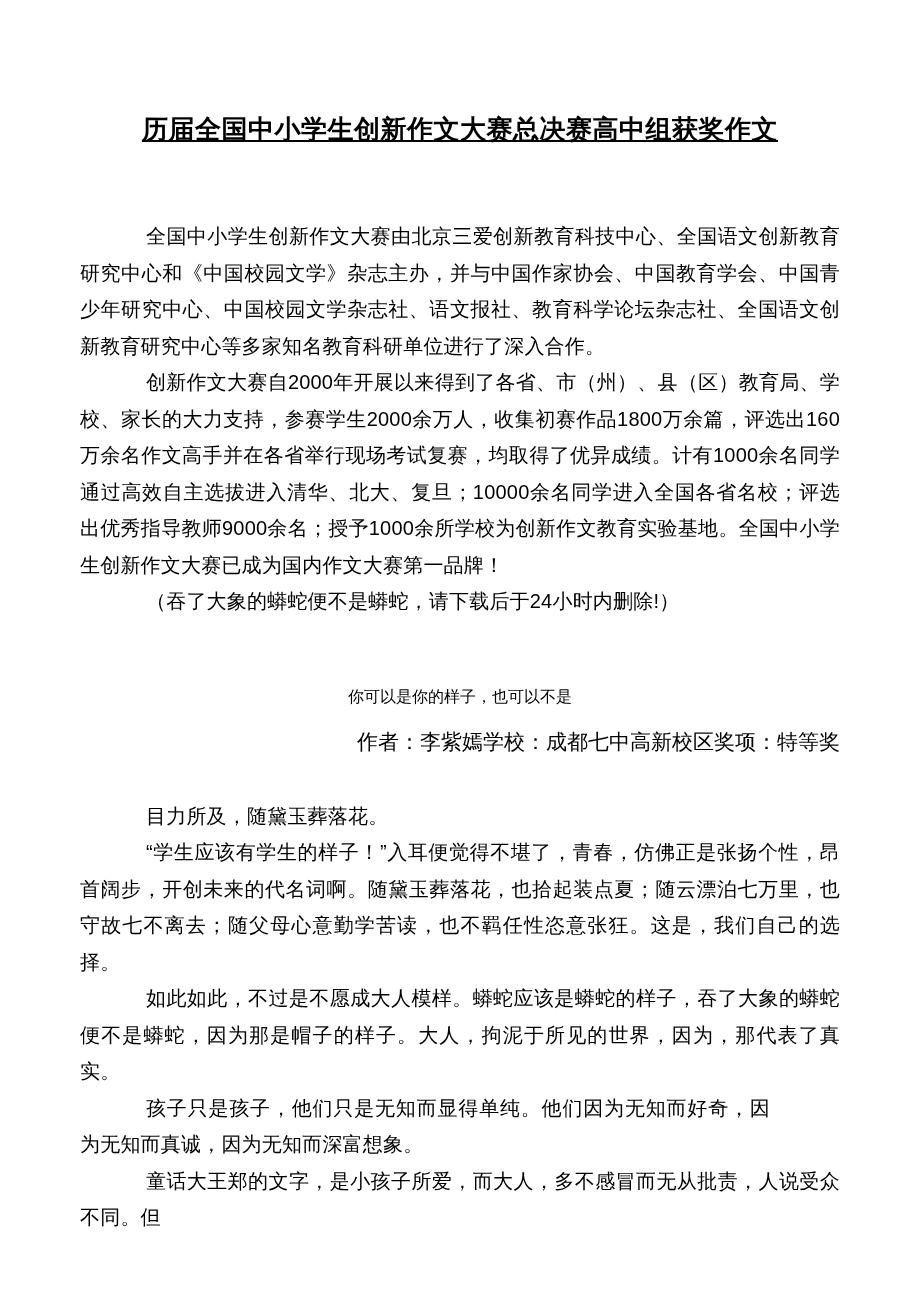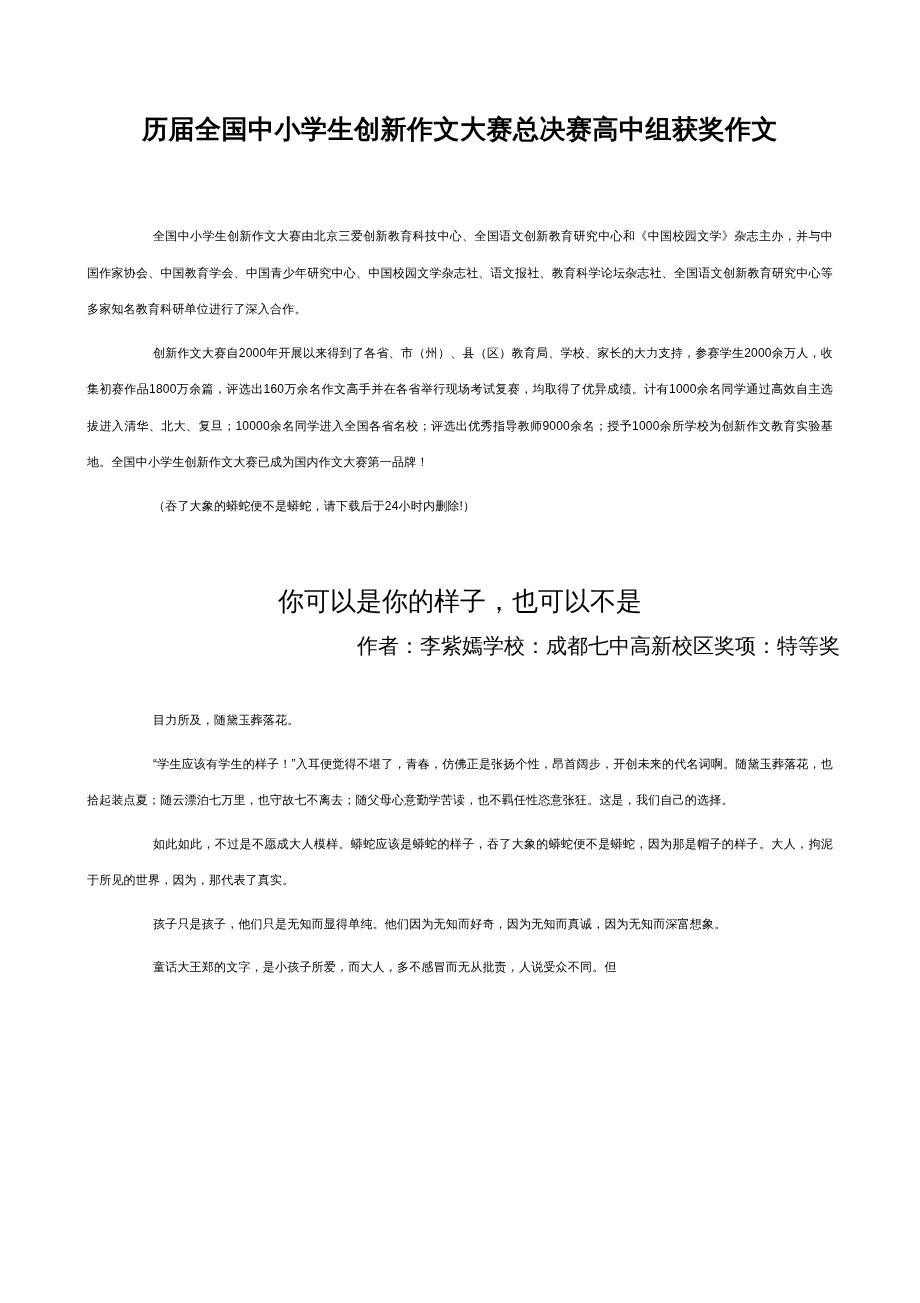--- a/index.html
+++ b/index.html
@@ -21,35 +21,36 @@
     padding: 0 80px;
     background: #ffffff;
   }
   .doc-title {
     margin-top: 112px;
     font-size: 26px;
     line-height: 34px;
     font-weight: bold;
     text-align: center;
     letter-spacing: 0.5px;
+    text-decoration: underline;
   }
   .body-text p {
-    margin: 7px;
-    font-size: 12px;
+    margin: 0;
+    font-size: 20px;
     line-height: 36.5px;
     text-align: justify;
     text-indent: 66px;
     letter-spacing: 0.2px;
   }
   .intro {
     margin-top: 72px;
   }
   .essay-title {
     margin: 63px 0 0 0;
-    font-size: 26px;
+    font-size: 16px;
     line-height: 28px;
     font-weight: normal;
     text-align: center;
   }
   .essay-byline {
     margin: 16px 0 0 0;
     font-size: 21px;
     line-height: 30px;
     text-align: right;
   }

